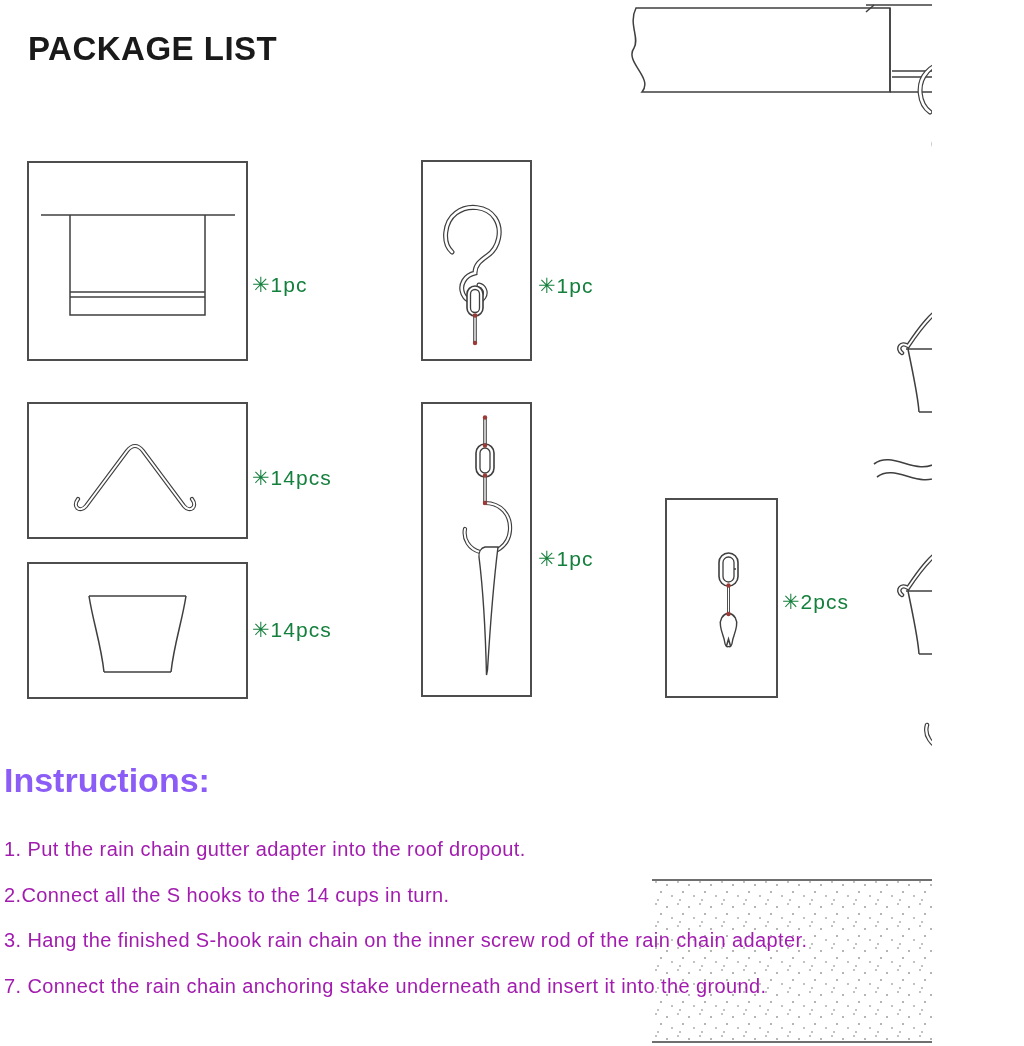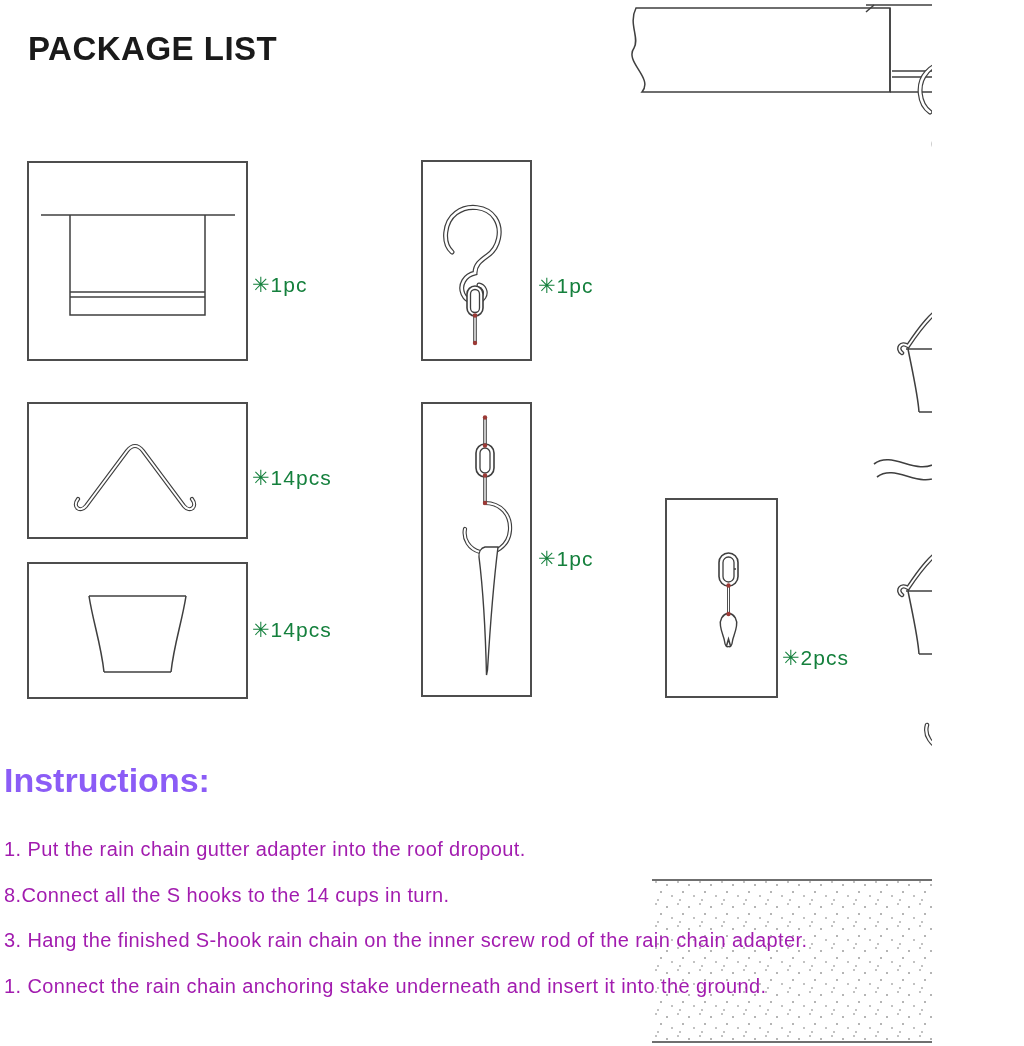--- a/index.html
+++ b/index.html
@@ -231,21 +231,21 @@
       <rect class="lnk-i" x="56" y="57" width="11" height="25" rx="5.5"></rect>
       <circle class="dk" cx="68" cy="69" r="1"></circle>
       <line stroke="#3f3f3f" stroke-width="3" x1="61.5" y1="86" x2="61.5" y2="115"></line>
       <line stroke="#fff" stroke-width="1.2" x1="61.5" y1="86" x2="61.5" y2="115"></line>
       <path class="blade" d="M 61.5 113 C 55 114.5 52.5 120 53.5 126 C 54.5 133 57 137 57.5 141 C 58 146 60 147.5 61.5 146.5 C 63 147.5 65 146 65.5 141 C 66 137 68.5 133 69.5 126 C 70.5 120 68 114.5 61.5 113 Z"></path>
       <path class="ln" stroke-width="1.2" d="M 59.5 146 L 61.5 139 L 63.5 146"></path>
       <circle class="red" cx="61.5" cy="85.5" r="2.2"></circle>
       <circle class="red" cx="61.5" cy="114" r="2.2"></circle>
     </svg>
   </div>
-  <span class="qty" style="left:782px;top:646px;">✳2pcs</span>
+  <span class="qty" style="left:782px;top:590px;">✳2pcs</span>
 
   <h2 class="instr-h">Instructions:</h2>
   <p class="step" style="top:838px;">1. Put the rain chain gutter adapter into the roof dropout.</p>
-  <p class="step" style="top:884px;">8.Connect all the S hooks to the 14 cups in turn.</p>
+  <p class="step" style="top:884px;">2.Connect all the S hooks to the 14 cups in turn.</p>
   <p class="step" style="top:929px;">3. Hang the finished S-hook rain chain on the inner screw rod of the rain chain adapter.</p>
-  <p class="step" style="top:975px;">1. Connect the rain chain anchoring stake underneath and insert it into the ground.</p>
+  <p class="step" style="top:975px;">7. Connect the rain chain anchoring stake underneath and insert it into the ground.</p>
 
 </div>
 
 </body></html>

